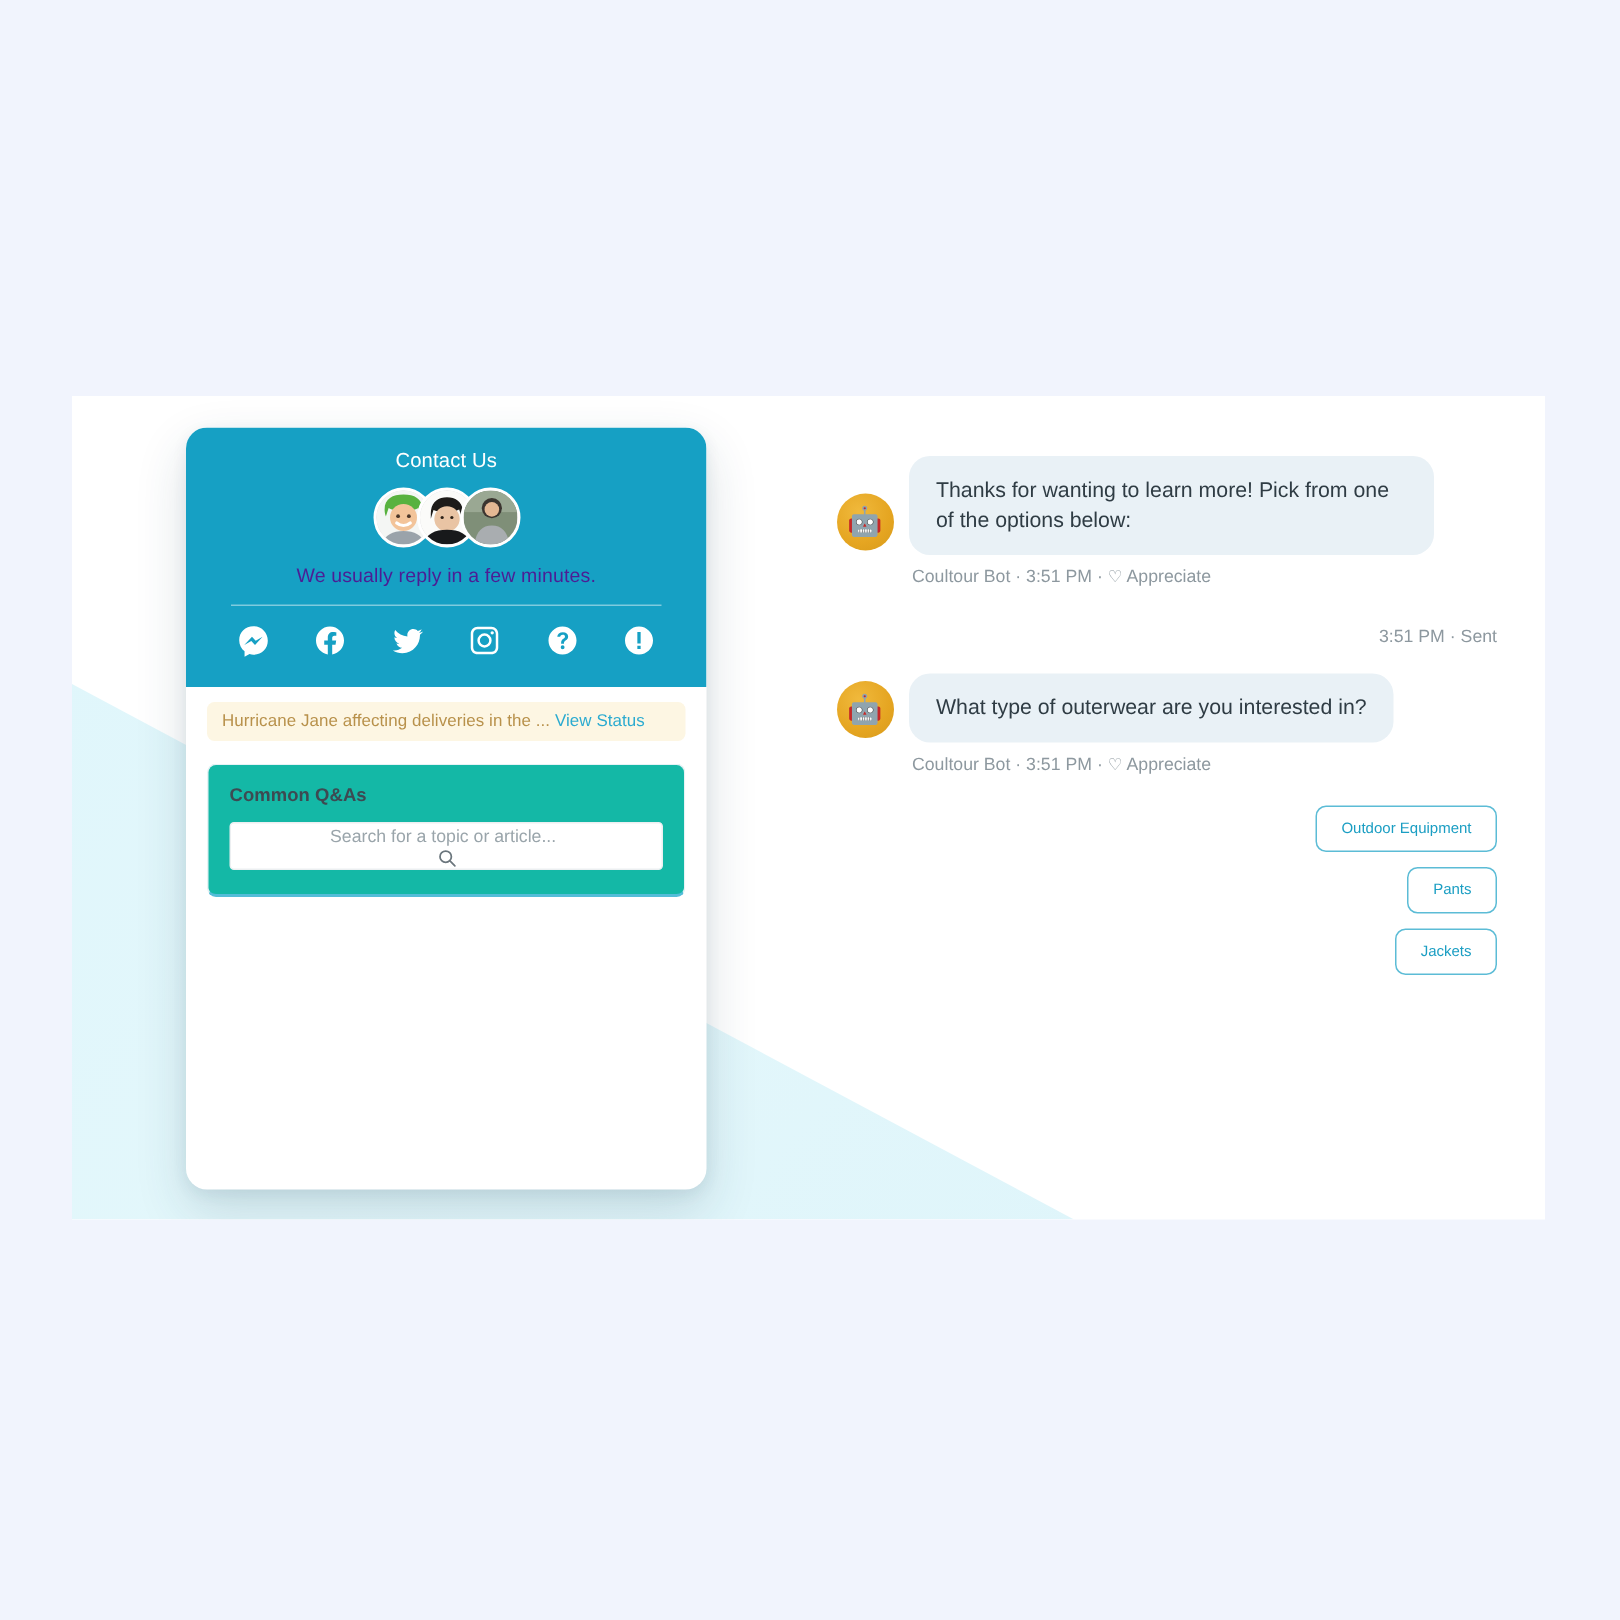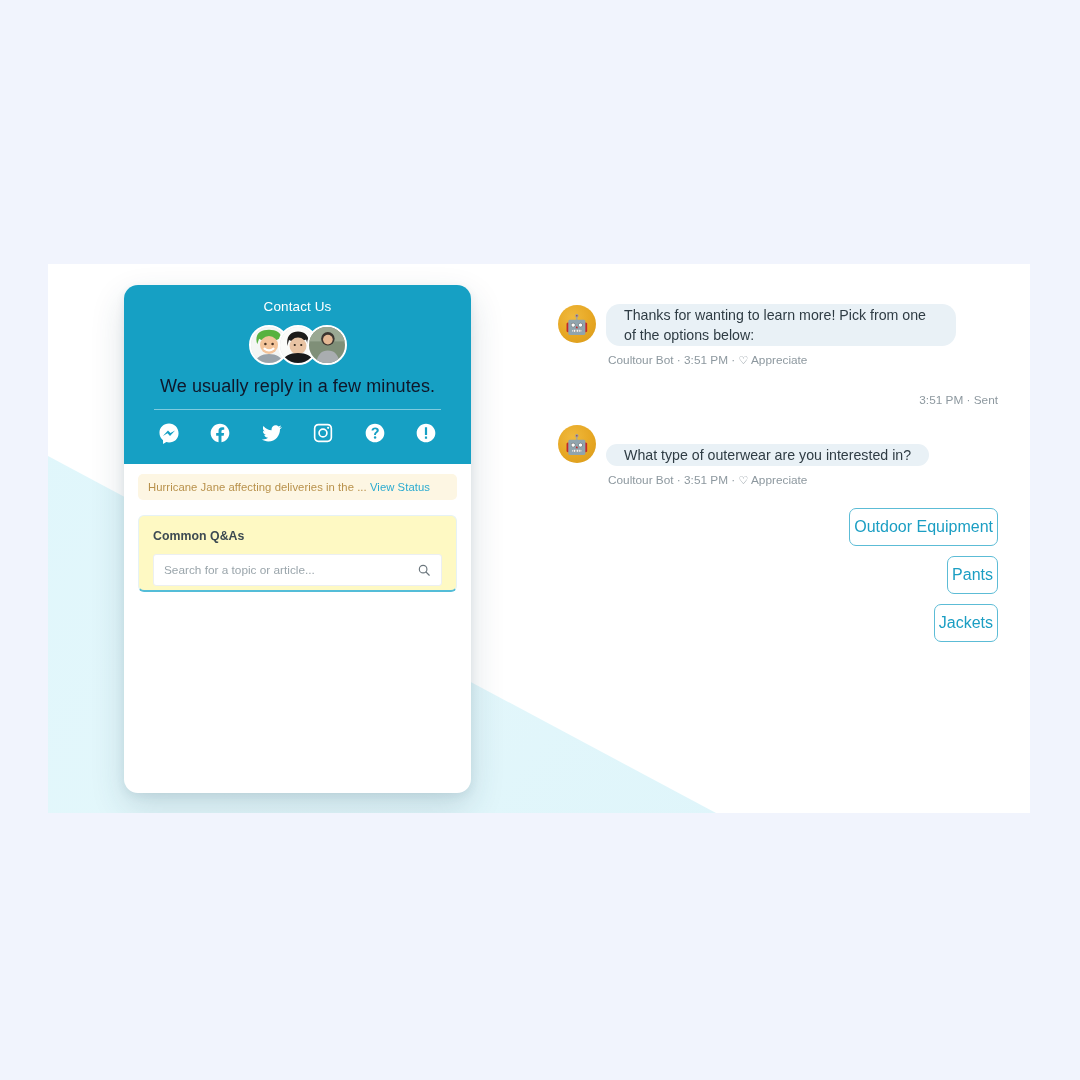--- a/index.html
+++ b/index.html
@@ -87,22 +87,22 @@
     border-radius: 50%;
     border: 2.5px solid #ffffff;
     background: #ddd;
     overflow: hidden;
     position: relative;
   }
   .av + .av { margin-left: -11px; }
   .av svg { display: block; width: 100%; height: 100%; }
 
   .wg-reply {
-    color: #0f172a;
-    font-size: 18px;
+    color: #4c1d95;
+    font-size: 13px;
     letter-spacing: .1px;
   }
   .wg-divider {
     height: 1px;
     background: rgba(255,255,255,.45);
     margin: 12px 14px 0;
   }
   .socials {
     display: flex;
     justify-content: space-between;
@@ -130,41 +130,42 @@
     color: #b8914b;
     text-align: left;
     letter-spacing: .05px;
     white-space: nowrap;
     overflow: hidden;
   }
   .banner .link { color: #2cabd0; cursor: pointer; }
 
   .panel {
     margin-top: 15px;
-    background: #fef9c3;
+    background: #14b8a6;
     border: 1px solid #e6f2f5;
     border-bottom: 2.5px solid #54bdd8;
     border-radius: 6px;
-    padding: 13px 14px 4px;
+    padding: 13px 14px 16px;
   }
   .panel-title {
     font-size: 12.3px;
     font-weight: bold;
     color: #3d4a52;
     margin-bottom: 11px;
     letter-spacing: .05px;
   }
   .searchbox {
     background: #ffffff;
     border: 1px solid #eceff1;
     border-radius: 3px;
     height: 32px;
     display: flex;
     align-items: center;
     padding: 0 10px;
+    flex-direction: column;
   }
   .searchbox input {
     flex: 1;
     border: none;
     outline: none;
     font-family: "Liberation Sans", sans-serif;
     font-size: 11.8px;
     color: #6f7b82;
     background: transparent;
   }
@@ -224,21 +225,21 @@
     align-items: center;
     justify-content: center;
     font-size: 19px;
     line-height: 1;
     margin-bottom: 24px;
   }
   .bot-col { flex: 1; }
   .bubble-in {
     background: #e9f1f6;
     border-radius: 14px;
-    padding: 1px 18px;
+    padding: 13px 18px;
     font-size: 14.2px;
     color: #2f3c44;
     line-height: 1.42;
     display: inline-block;
     max-width: 350px;
   }
   .meta {
     font-size: 11.8px;
     color: #8d989f;
     margin-top: 7px;
@@ -266,22 +267,22 @@
     margin-top: 21px;
     display: flex;
     flex-direction: column;
     align-items: flex-end;
     gap: 10px;
   }
   .quick {
     background: #ffffff;
     border: 1.2px solid #5cbcd6;
     color: #1b9ec3;
-    font-size: 16px;
-    padding: 9px 4px;
+    font-size: 10px;
+    padding: 9px 16px;
     border-radius: 7px;
     cursor: pointer;
     font-family: "Liberation Sans", sans-serif;
     white-space: nowrap;
   }
 </style>
 </head>
 <body>
 
 <div id="stage">

